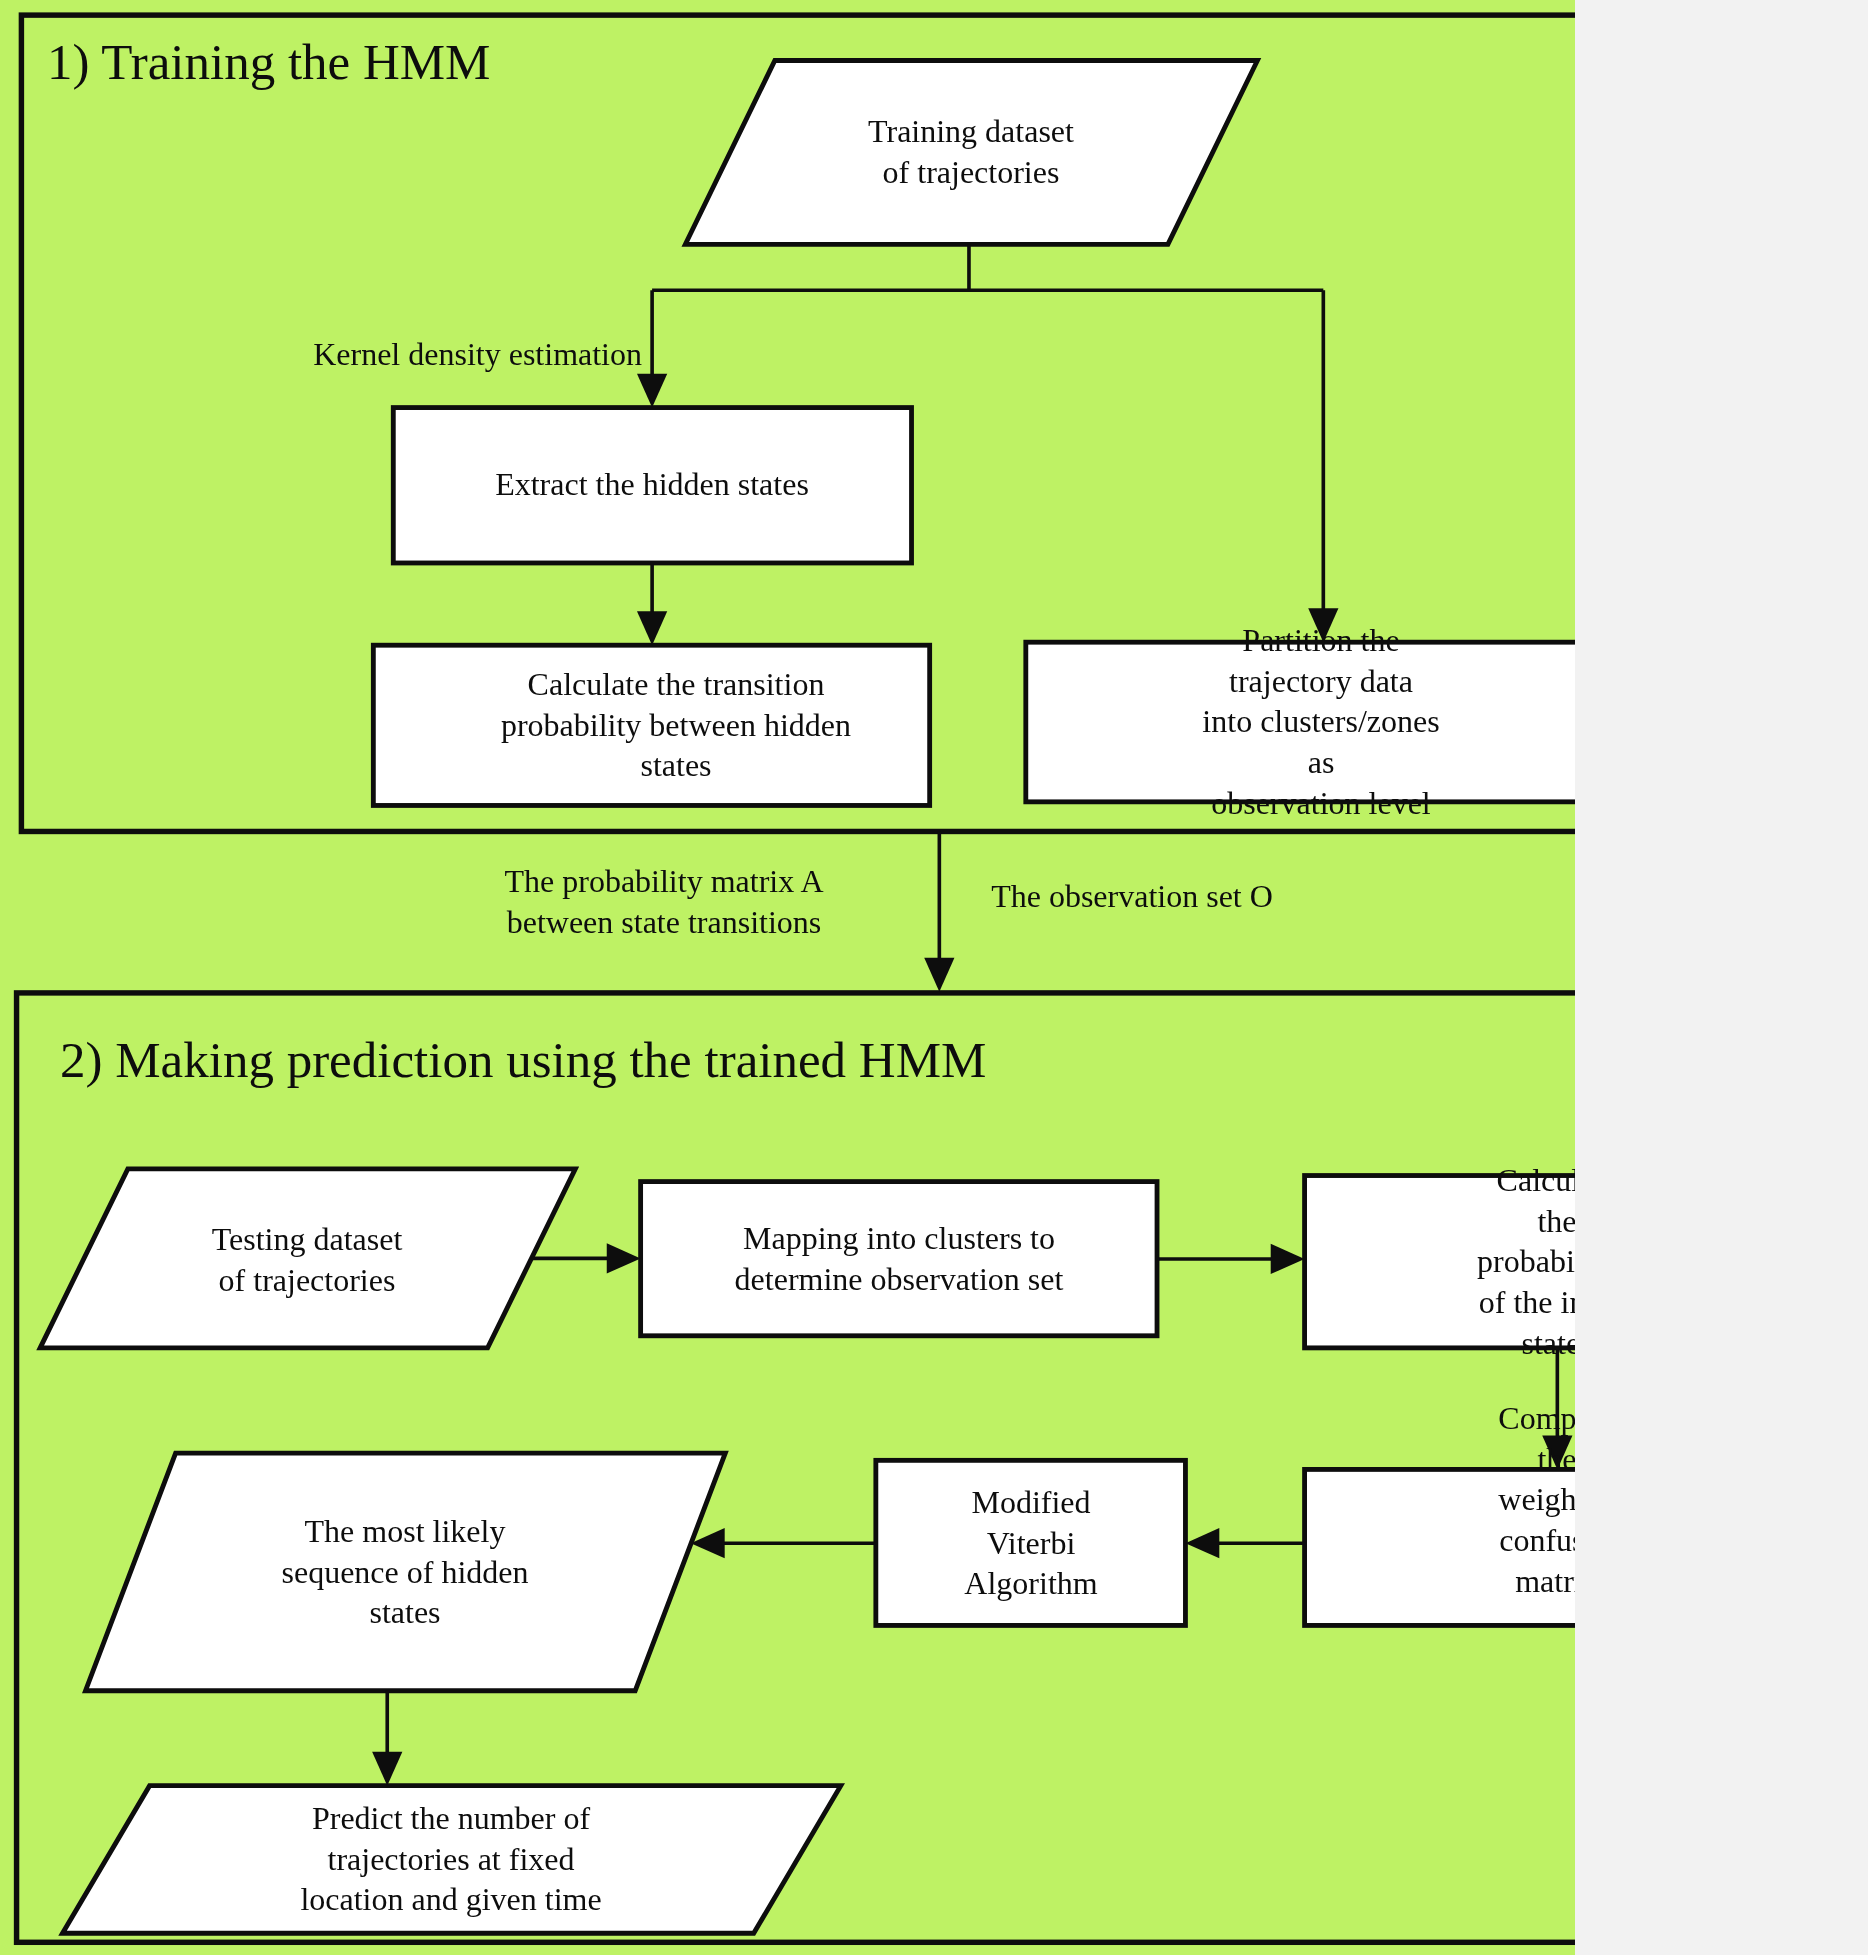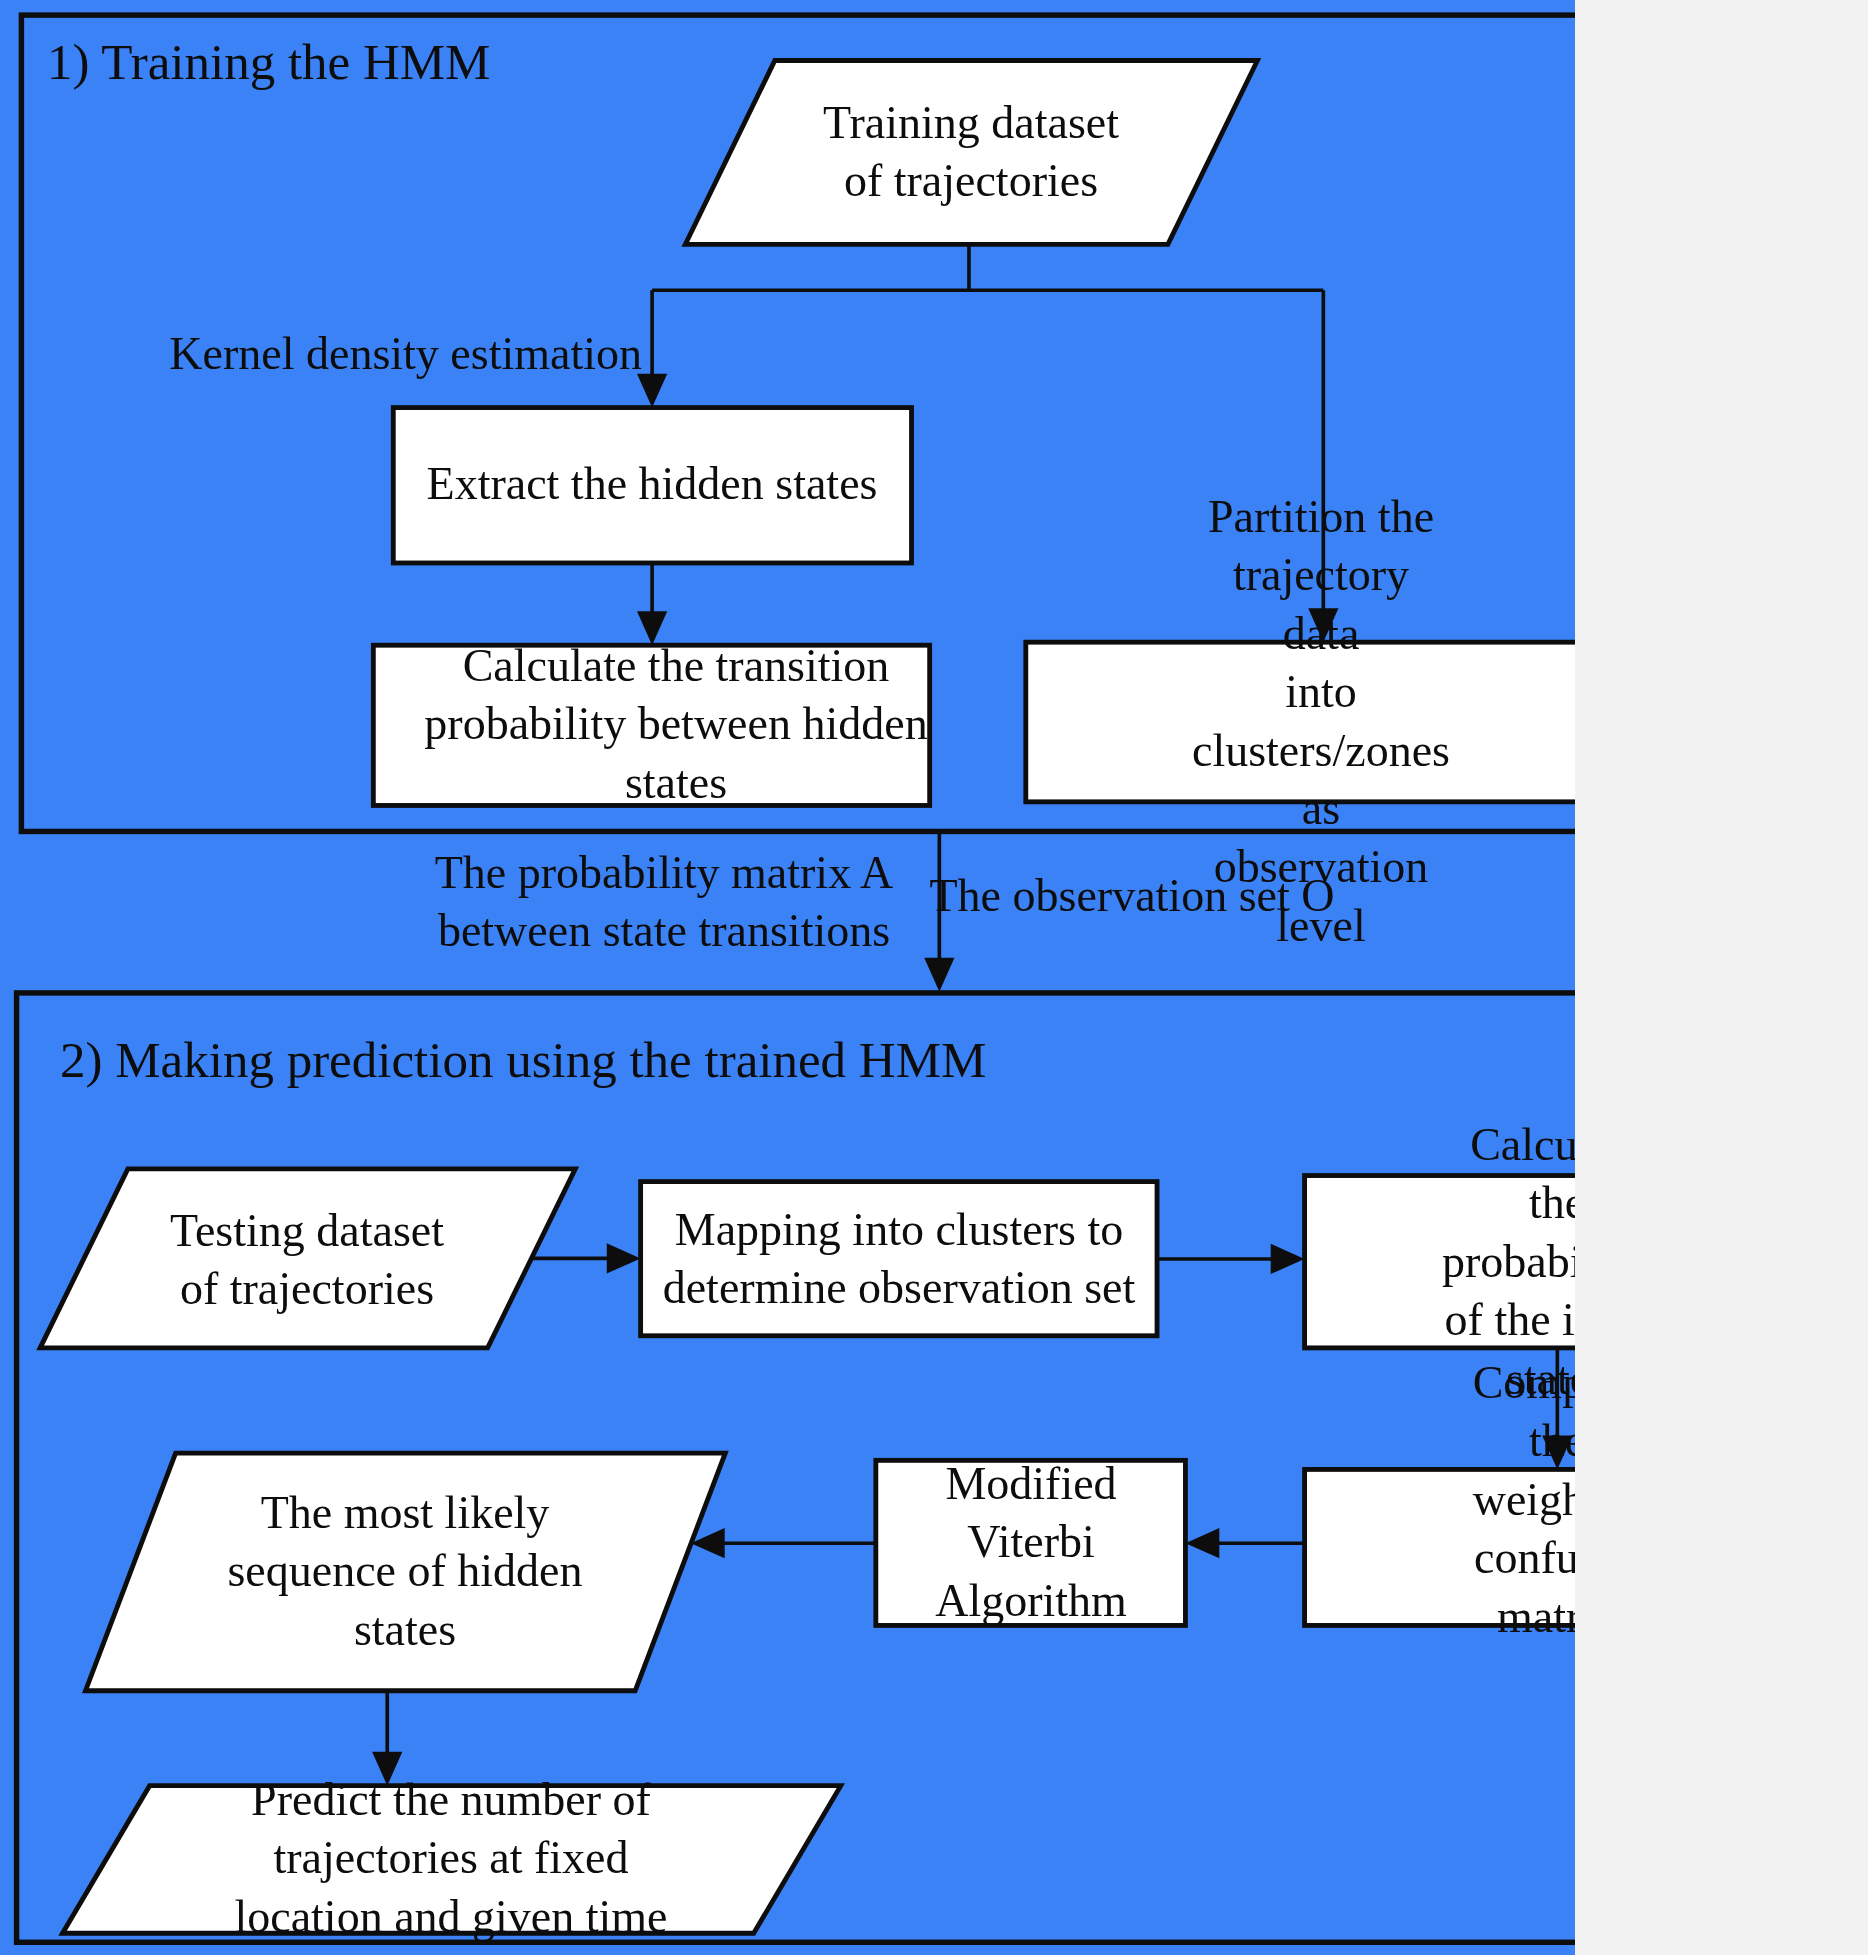--- a/index.html
+++ b/index.html
@@ -5,34 +5,34 @@
   html,body{margin:0;padding:0;}
   body{
     background:#f2f2f2;
     font-family:"Liberation Serif","DejaVu Serif",serif;
     color:#0d0d0d;
   }
   .stage{
     position:relative;
     width:1575px;
     height:1955px;
-    background:#3b82f6;
+    background:#bef264;
     overflow:hidden;
   }
   svg.shapes{
     position:absolute;
     left:0;top:0;
     width:1869px;
     height:1955px;
   }
   .txt{
     position:absolute;
     white-space:pre-line;
     text-align:center;
-    font-size:46px;
+    font-size:32px;
     line-height:1.27;
     transform:translate(-50%,-50%);
   }
   .txt.left{
     transform:translate(0,-50%);
     text-align:left;
   }
   .txt.rightal{
     transform:translate(-100%,-50%);
     text-align:right;

